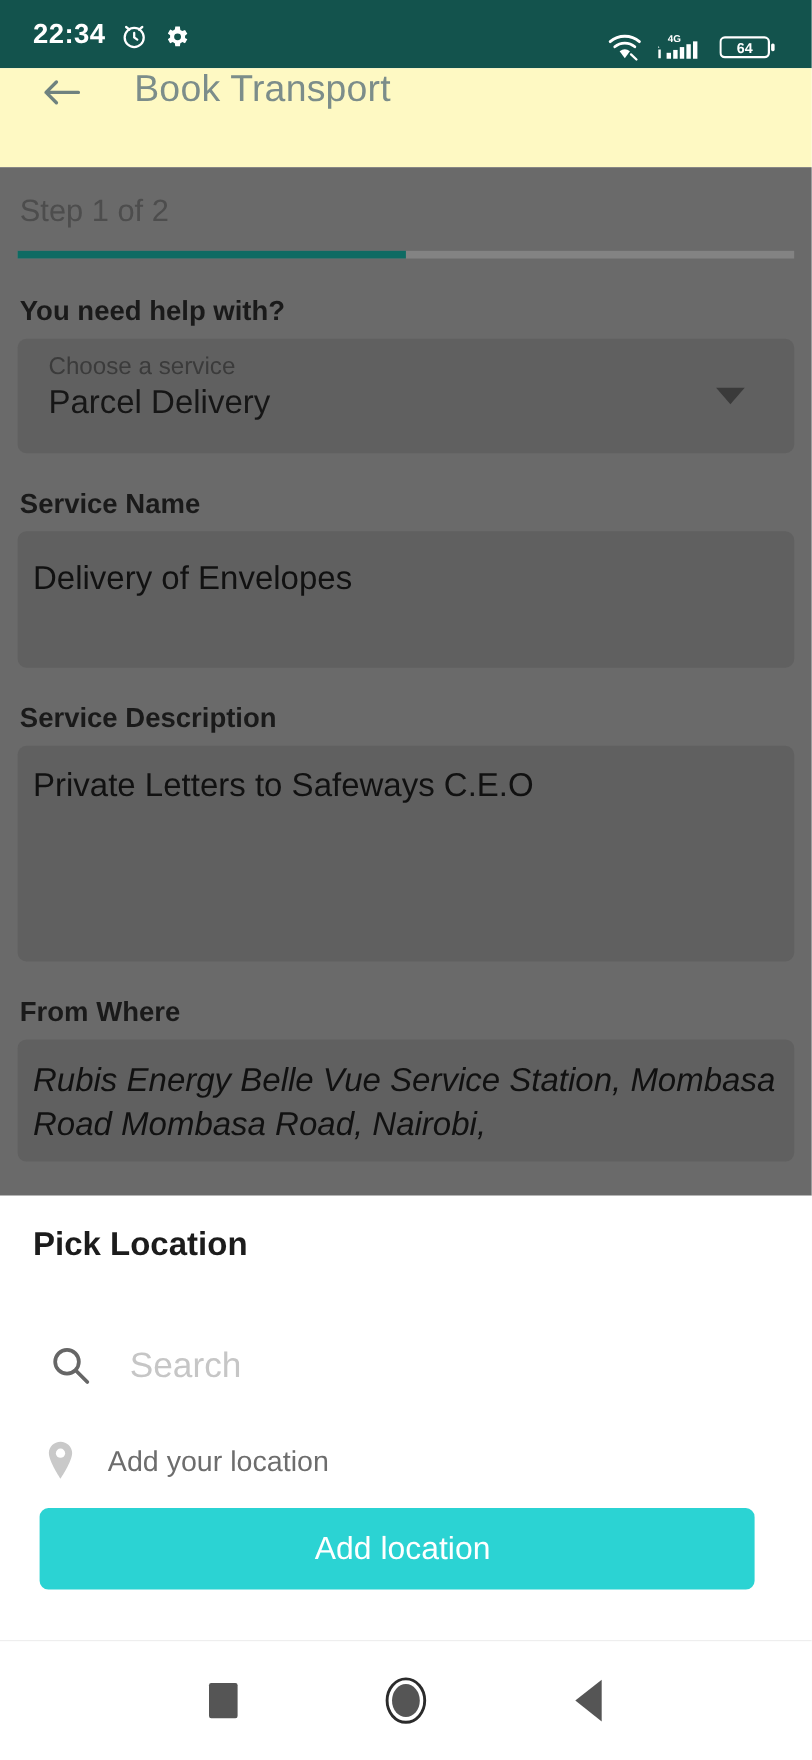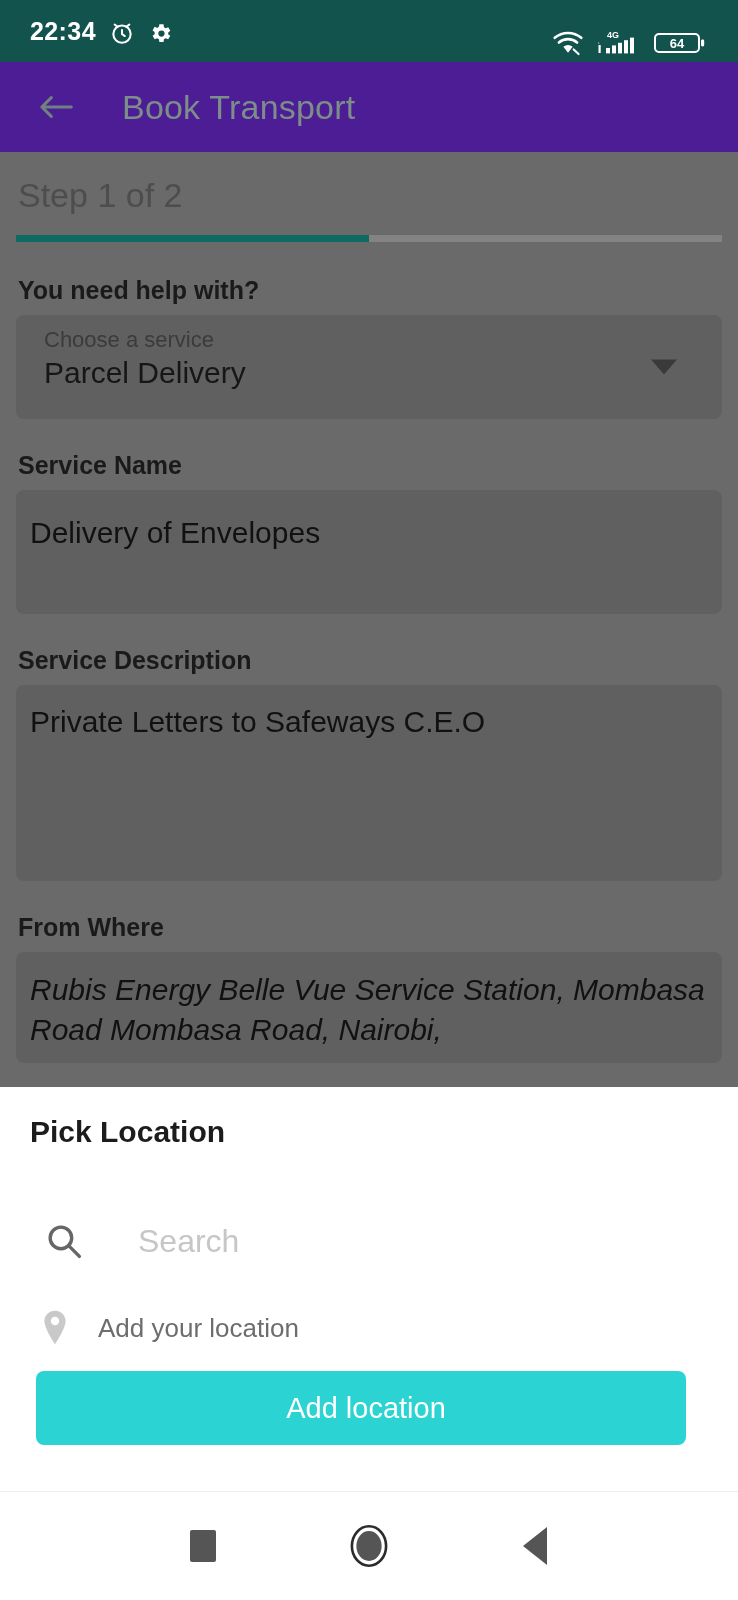--- a/index.html
+++ b/index.html
@@ -30,43 +30,43 @@
   }
   .sb-right {
     margin-left:auto; display:flex; align-items:flex-end; gap:13px;margin-top:22px;
   }
   .icon-svg { display:block; }
 
   
   .appbar {
     position:absolute; top:62px; left:0;
     width:738px; height:90px;
-    background:#4c1d95;
-    display:flex; align-items:center;
+    background:#fef9c3;
+    display:flex; align-items:flex-start;
     padding:0 34px;
   }
   .back-arrow { width:44px; height:44px; display:flex; align-items:center; justify-content:center; }
   .appbar-title {
     margin-left:44px;
     font-size:34px;
     color:#7c8d8a;
     font-weight:400;
     letter-spacing:0.2px;
   }
 
   
   .content {
     position:absolute; top:152px; left:0;
     width:738px; height:935px;
     background:#6a6a6a;
     padding:0 16px;
     overflow:hidden;
   }
   .step-label {
-    font-size:34px; color:#4d4d4d;
+    font-size:28px; color:#4d4d4d;
     margin-top:24px; margin-left:2px;
     font-weight:400;
   }
   .progress-track {
     margin-top:20px;
     height:7px; width:100%;
     background:#838383; border-radius:0;
     position:relative;
   }
   .progress-fill {
@@ -136,21 +136,21 @@
     font-size:30px; font-weight:bold; color:#1c1c1c;
     margin-top:28px; margin-left:0px;
   }
   .search-row {
     display:flex; align-items:center;
     margin-top:64px;
     padding-left:14px;
     height:56px;
   }
   .search-input-text {
-    margin-left:54px;
+    margin-left:34px;
     font-size:32px;
     color:#c6c6c6;
   }
   .loc-row {
     display:flex; align-items:center;
     margin-top:40px;
     padding-left:10px;
   }
   .loc-label {
     margin-left:28px;

